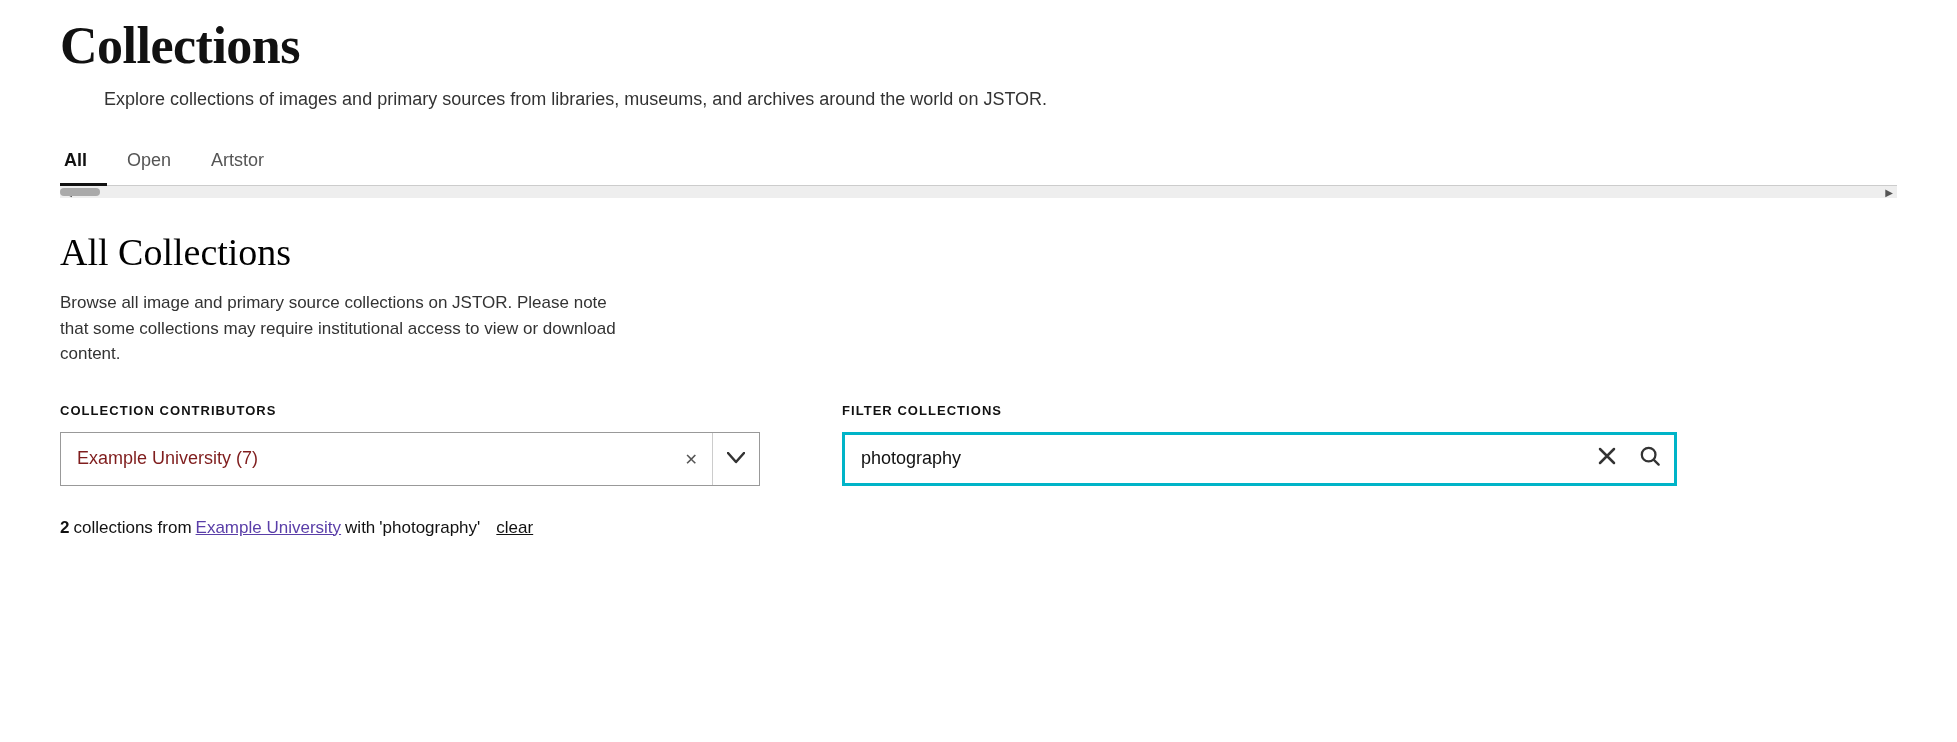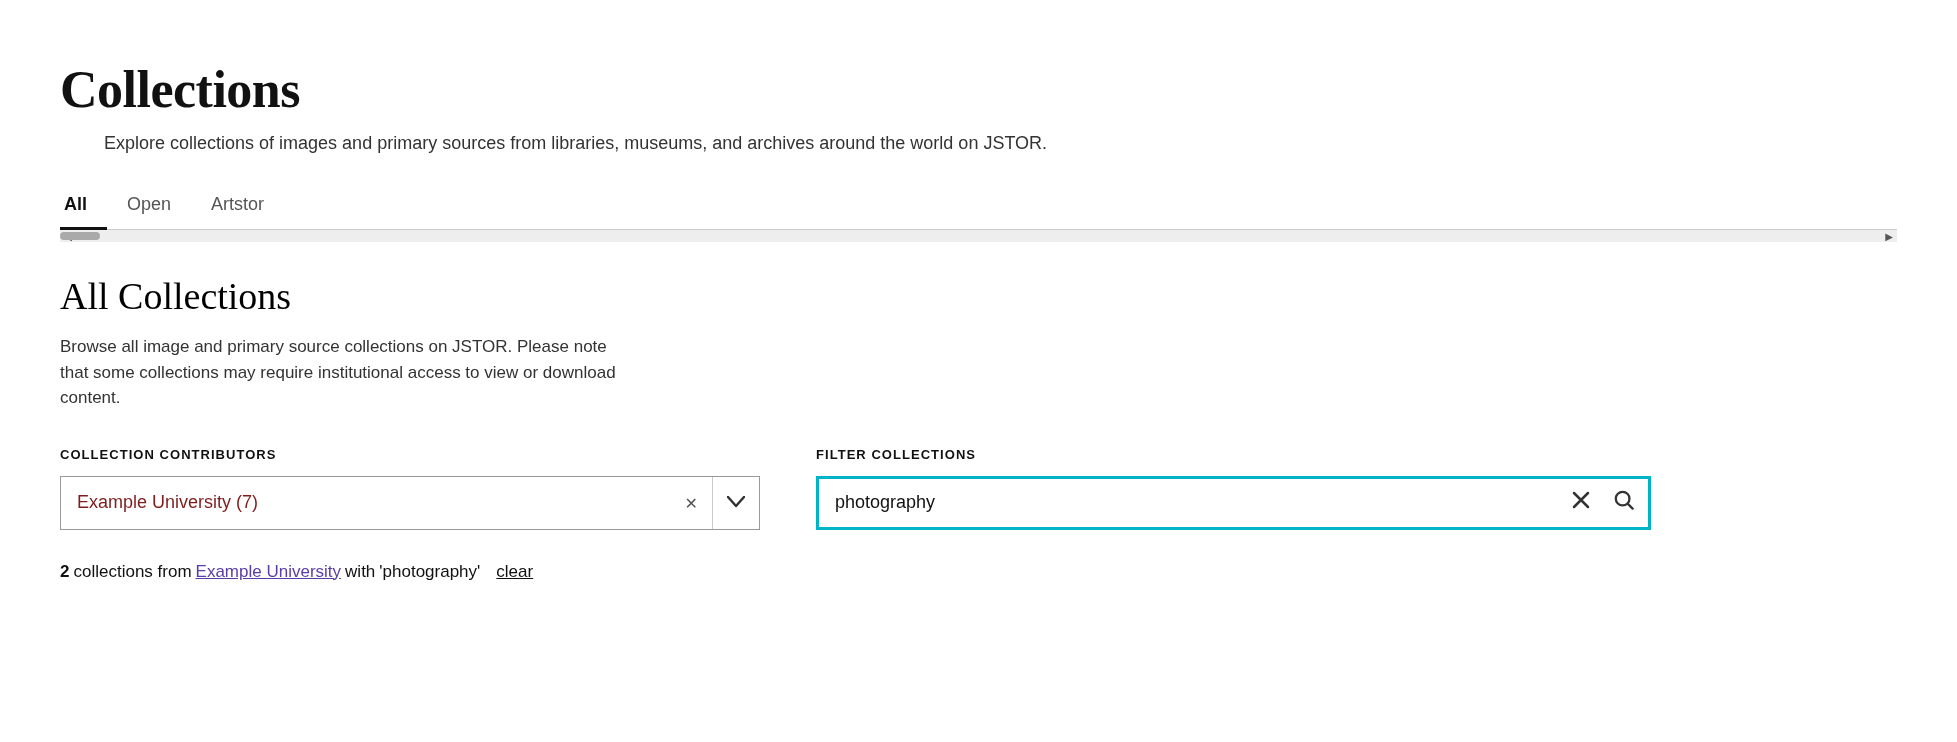--- a/index.html
+++ b/index.html
@@ -10,21 +10,21 @@
 
     body {
       font-family: -apple-system, BlinkMacSystemFont, 'Segoe UI', Georgia, serif;
       background: #ffffff;
       color: #1a1a1a;
       min-height: 742px;
       width: 1957px;
     }
 
     .page-container {
-      padding: 60px 60px 40px 60px;
+      padding: 16px 60px 40px 60px;
       max-width: 1957px;
     }
 
     .page-title {
       font-size: 52px;
       font-weight: 700;
       color: #111111;
       margin-bottom: 14px;
       font-family: Georgia, serif;
       letter-spacing: -0.5px;
@@ -127,21 +127,21 @@
       color: #333333;
       margin-bottom: 36px;
       line-height: 1.5;
       max-width: 560px;
       font-family: -apple-system, BlinkMacSystemFont, 'Segoe UI', sans-serif;
     }
 
     .filters-row {
       display: flex;
       align-items: flex-start;
-      gap: 56px;
+      gap: 82px;
       margin-bottom: 32px;
     }
 
     .filter-group {
       display: flex;
       flex-direction: column;
       gap: 8px;
     }
 
     .filter-group-left {

